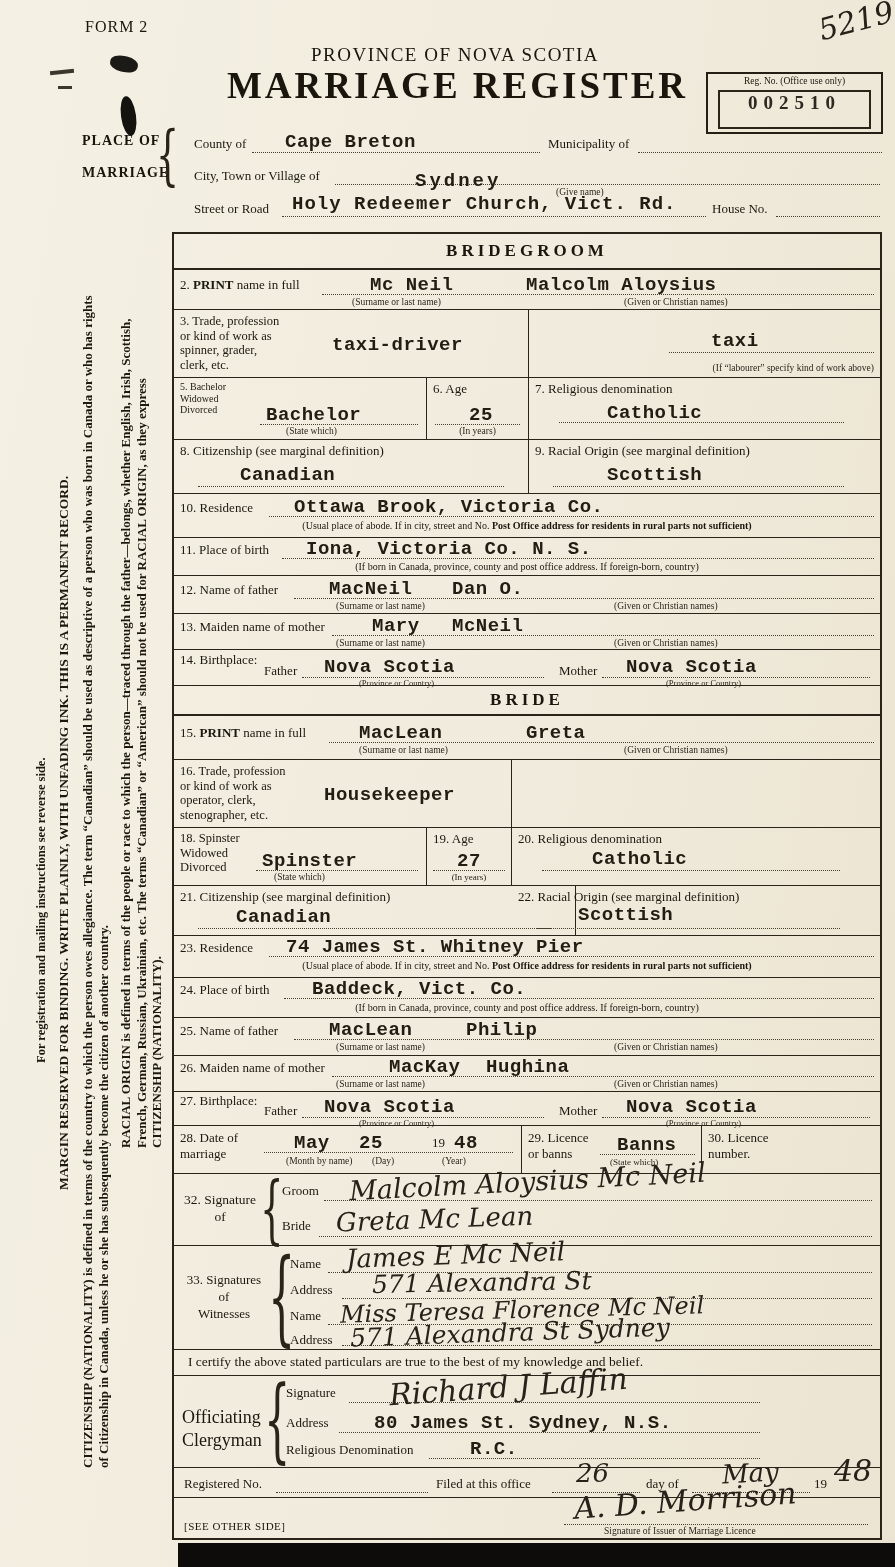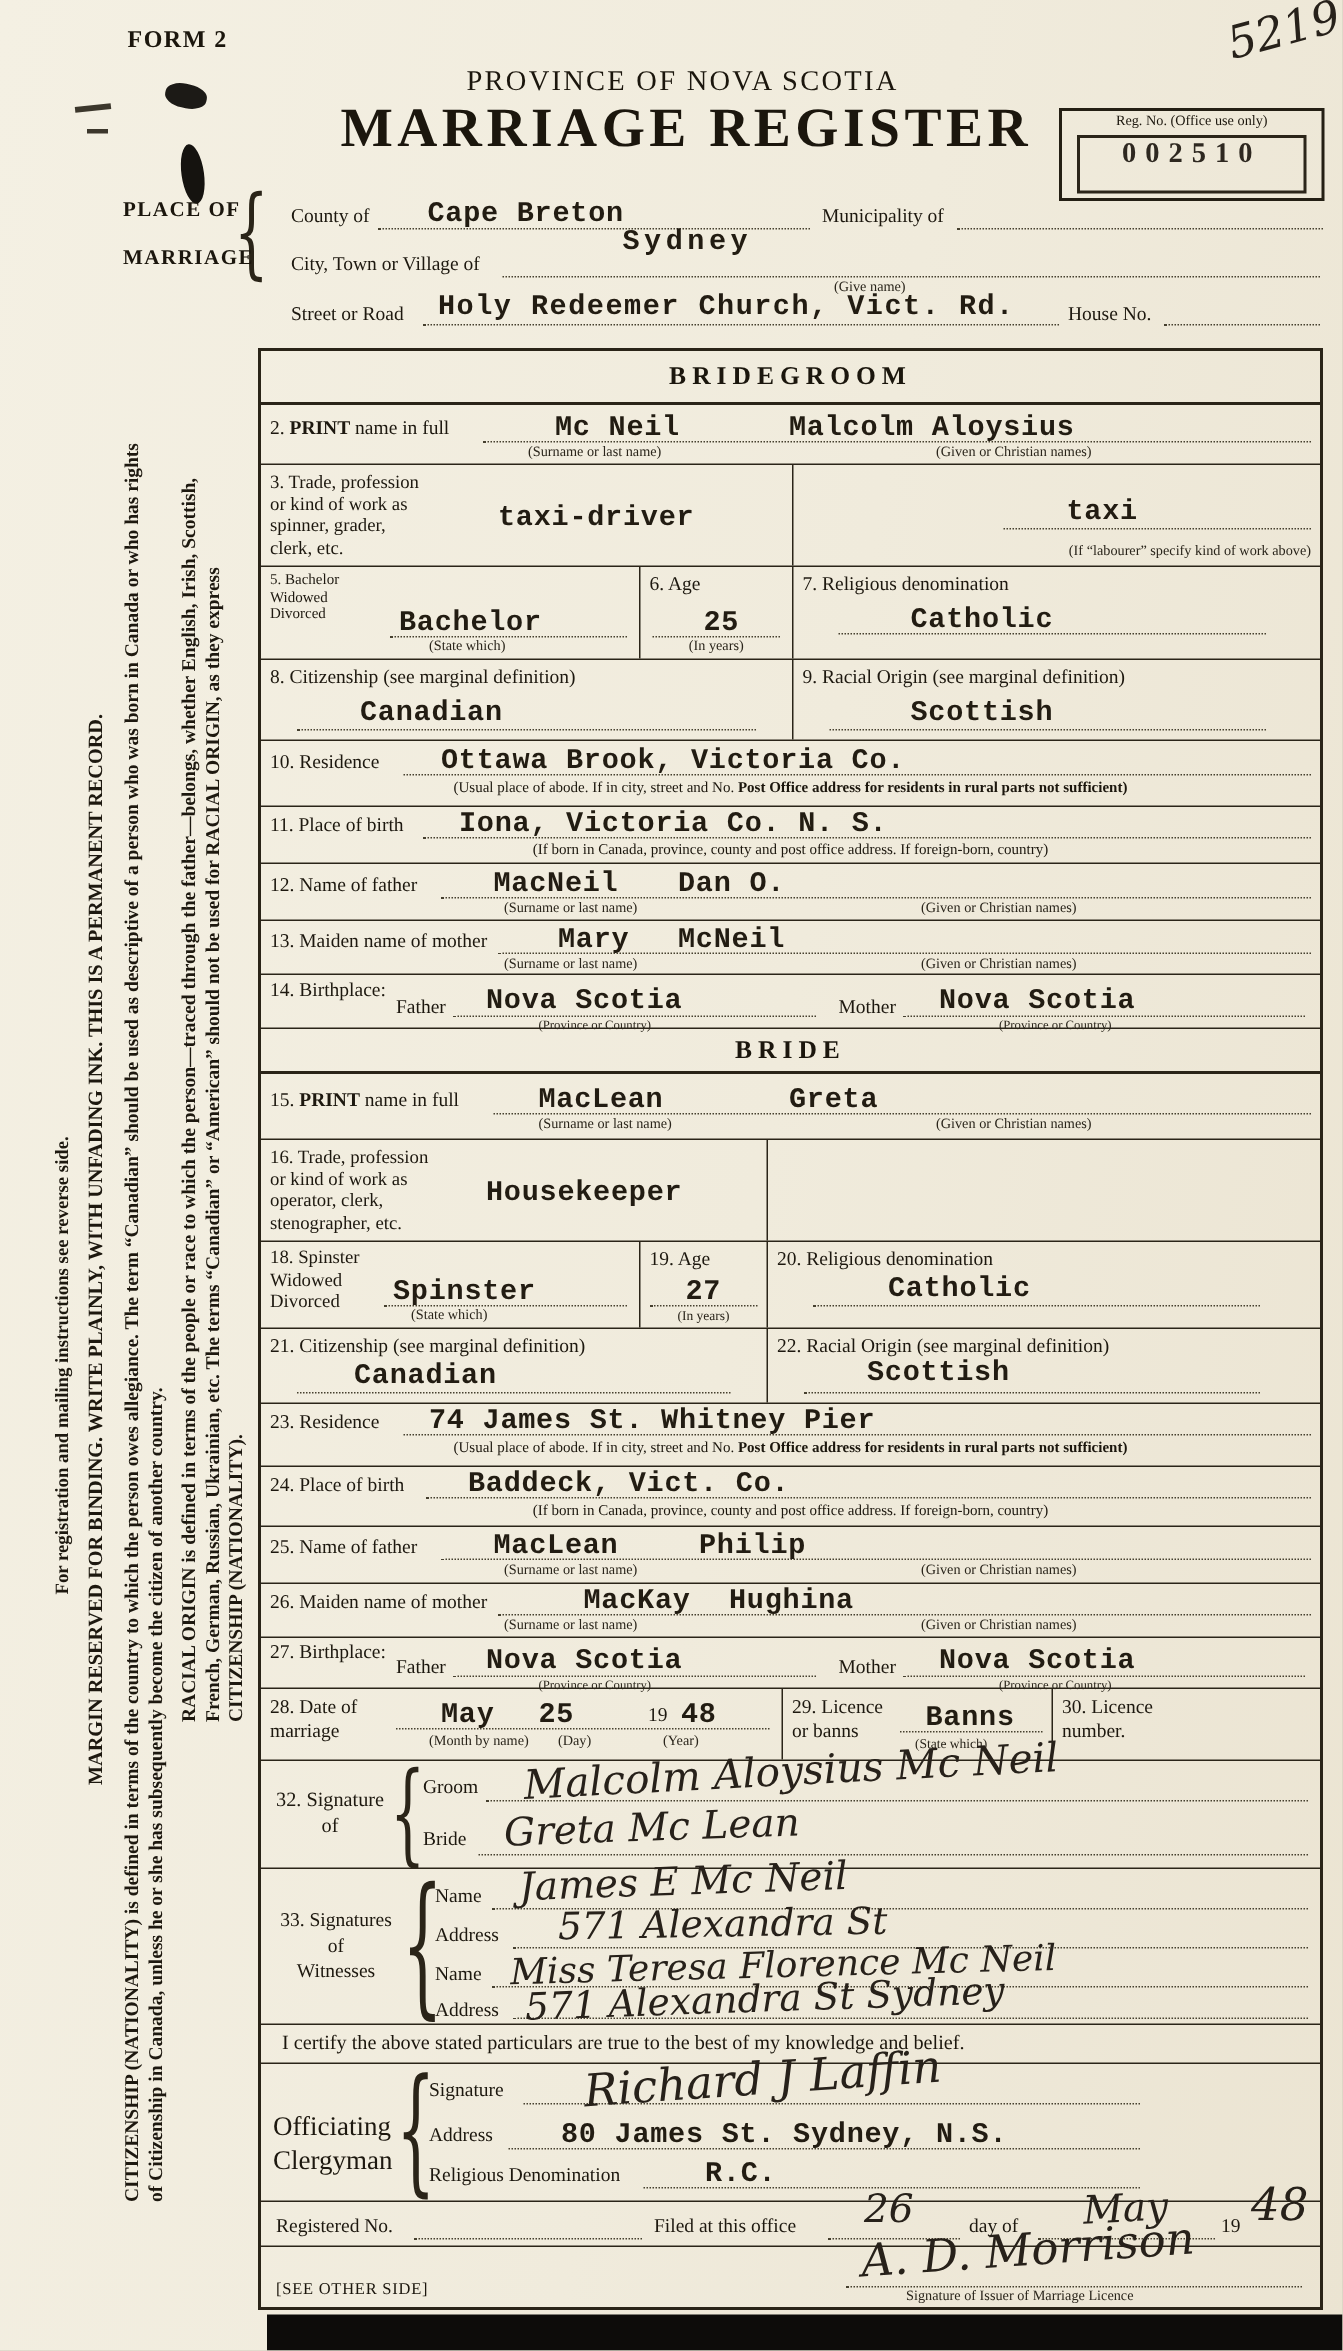--- a/index.html
+++ b/index.html
@@ -30,42 +30,42 @@
 <div class="abs" style="left:110px;top:56px;width:28px;height:16px;background:#1c1a16;border-radius:45%;transform:rotate(12deg)"></div>
 <div class="abs" style="left:121px;top:96px;width:15px;height:40px;background:#15130f;border-radius:50%;transform:rotate(-8deg)"></div>
 <div class="abs" style="left:50px;top:70px;width:24px;height:4px;background:#3c372c;transform:rotate(-6deg)"></div>
 <div class="abs" style="left:58px;top:86px;width:14px;height:3px;background:#3c372c"></div>
 
 <div class="rot" style="left:34px;top:1063px;width:430px;font-size:12.5px">For registration and mailing instructions see reverse side.</div>
 <div class="rot" style="left:56px;top:1190px;width:790px;font-size:13.5px">MARGIN RESERVED FOR BINDING.   WRITE PLAINLY, WITH UNFADING INK.   THIS IS A PERMANENT RECORD.</div>
 <div class="rot" style="left:80px;top:1468px;width:1180px;font-size:13px">CITIZENSHIP (NATIONALITY) is defined in terms of the country to which the person owes allegiance.  The term “Canadian” should be used as descriptive of a person who was born in Canada or who has rights of Citizenship in Canada, unless he or she has subsequently become the citizen of another country.</div>
 <div class="rot" style="left:118px;top:1148px;width:850px;font-size:13px">RACIAL ORIGIN is defined in terms of the people or race to which the person—traced through the father—belongs, whether English, Irish, Scottish, French, German, Russian, Ukrainian, etc.  The terms “Canadian” or “American” should not be used for RACIAL ORIGIN, as they express CITIZENSHIP (NATIONALITY).</div>
 
-<div class="abs" style="left:85px;top:18px;font-size:16px;font-weight:bold;letter-spacing:1px">FORM 2</div>
+<div class="abs" style="left:85px;top:18px;font-size:16px;font-weight:normal;letter-spacing:1px">FORM 2</div>
 <div class="abs hand" style="left:818px;top:6px;font-size:30px;transform:rotate(-15deg)">5219</div>
 <div class="abs" style="left:170px;top:44px;width:570px;text-align:center;font-size:19px;letter-spacing:1.5px">PROVINCE OF NOVA SCOTIA</div>
 <div class="abs" style="left:170px;top:64px;width:575px;text-align:center;font-size:37px;font-weight:bold;letter-spacing:3px">MARRIAGE REGISTER</div>
 <div class="abs" style="left:706px;top:72px;width:177px;height:62px;border:2px solid #241f14">
   <div class="abs" style="left:0;right:0;top:2px;text-align:center;font-size:9.5px">Reg. No.  (Office use only)</div>
   <div class="abs" style="left:10px;right:10px;top:16px;bottom:3px;border:2px solid #2b2519;text-align:center;font-size:19px;font-weight:bold;letter-spacing:6px;color:#2e2820">002510</div>
 </div>
 
 <div class="brace" style="left:156px;top:122px;font-size:66px;line-height:66px;transform:scale(.55,1)">{</div>
 <div class="abs" style="left:82px;top:133px;font-size:14px;font-weight:bold;letter-spacing:1px">PLACE OF</div>
 <div class="abs" style="left:82px;top:165px;font-size:14px;font-weight:bold;letter-spacing:1px">MARRIAGE</div>
 
 <span class="abs lab" style="left:194px;top:136px">County of</span>
 <div class="dotl" style="left:252px;top:152px;width:288px"></div>
 <span class="abs mono" style="left:285px;top:133px">Cape Breton</span>
 <span class="abs lab" style="left:548px;top:136px">Municipality of</span>
 <div class="dotl" style="left:638px;top:152px;width:244px"></div>
 
 <span class="abs lab" style="left:194px;top:168px">City, Town or Village of</span>
 <div class="dotl" style="left:335px;top:184px;width:545px"></div>
-<span class="abs mono" style="left:415px;top:152px;letter-spacing:3px">Sydney</span>
+<span class="abs mono" style="left:415px;top:172px;letter-spacing:3px">Sydney</span>
 <span class="abs sub" style="left:556px;top:187px">(Give name)</span>
 
 <span class="abs lab" style="left:194px;top:201px">Street or Road</span>
 <span class="abs mono" style="left:292px;top:195px;letter-spacing:1px">Holy Redeemer Church, Vict. Rd.</span>
 <div class="dotl" style="left:282px;top:216px;width:424px"></div>
 <span class="abs lab" style="left:712px;top:201px">House No.</span>
 <div class="dotl" style="left:776px;top:216px;width:104px"></div>
 
 <div class="form">
 
@@ -215,21 +215,21 @@
       <span class="abs sub" style="left:0;right:0;top:44px;text-align:center;font-size:9px">(In years)</span>
     </div>
     <div class="cell" style="left:338px;right:0;border-right:none">
       <span class="abs lab" style="left:6px;top:3px">20. Religious denomination</span>
       <span class="abs mono" style="left:80px;top:22px">Catholic</span>
       <div class="dotl" style="left:30px;right:40px;top:42px"></div>
     </div>
   </div>
 
   <div class="row" style="height:50px">
-    <div class="cell" style="left:0;width:338px">
+    <div class="cell" style="left:0;width:402px">
       <span class="abs lab" style="left:6px;top:3px">21. Citizenship (see marginal definition)</span>
       <span class="abs mono" style="left:62px;top:22px">Canadian</span>
       <div class="dotl" style="left:24px;right:24px;top:42px"></div>
     </div>
     <div class="cell" style="left:338px;right:0;border-right:none">
       <span class="abs lab" style="left:6px;top:3px">22. Racial Origin (see marginal definition)</span>
       <span class="abs mono" style="left:66px;top:20px">Scottish</span>
       <div class="dotl" style="left:24px;right:40px;top:42px"></div>
     </div>
   </div>

